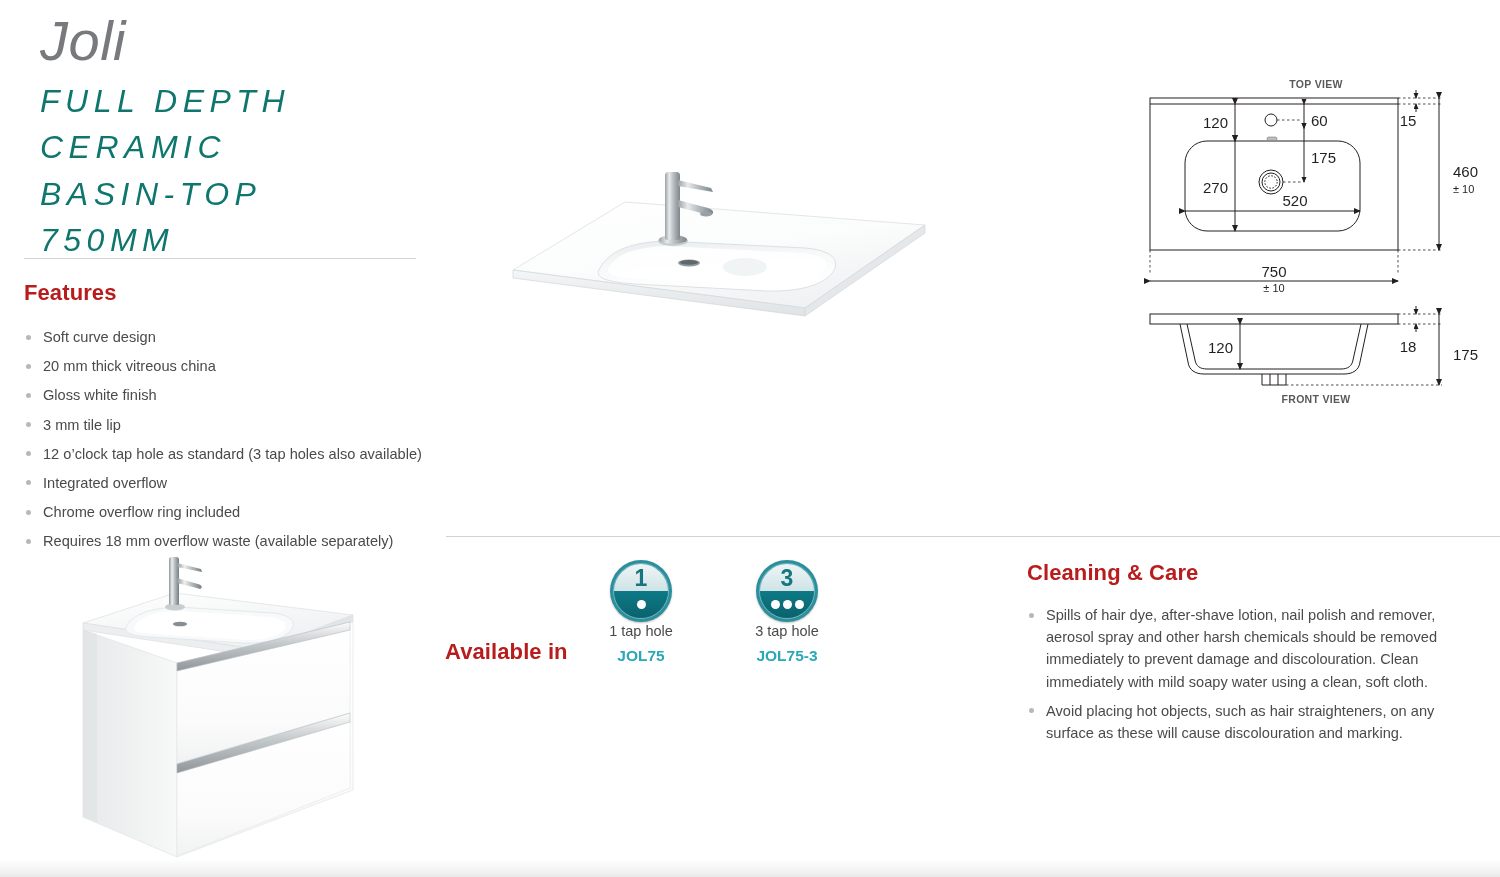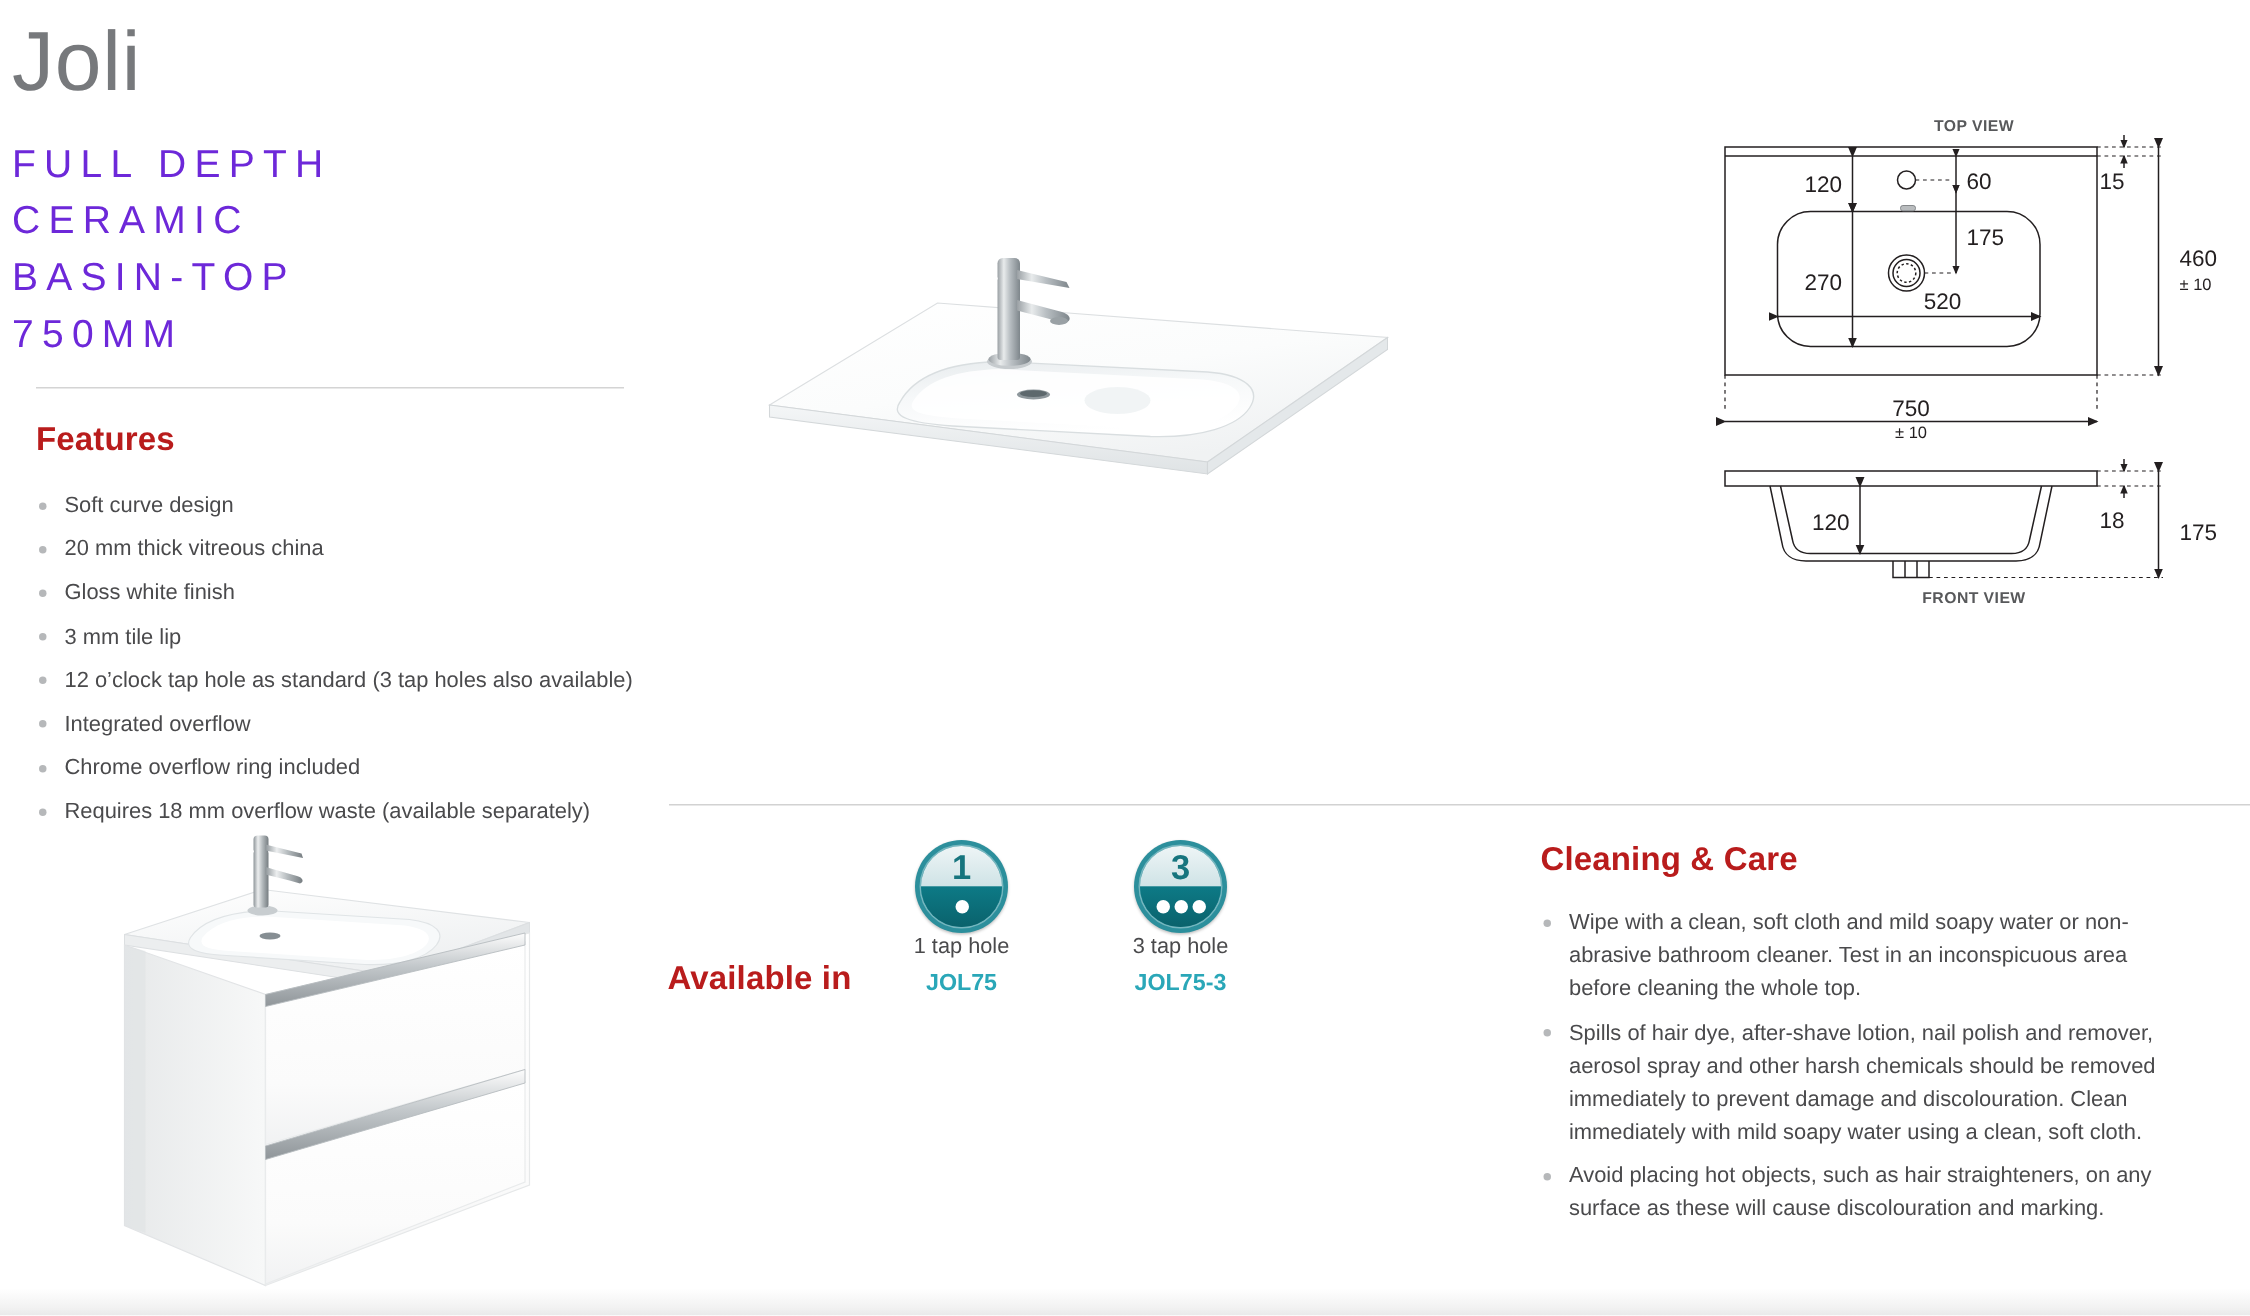--- a/index.html
+++ b/index.html
@@ -22,36 +22,36 @@
 
   
   .page-edge {
     position: absolute;
     left: 0; right: 0; bottom: 0;
     height: 18px;
     background: linear-gradient(to bottom, #ffffff 0%, #f2f2f2 70%, #e9e9e9 100%);
   }
 
   
-  .title-block { position: absolute; left: 8px; top: 12px; width: 400px; }
+  .title-block { position: absolute; left: 40px; top: 12px; width: 400px; font-style: italic; }
 
   .product-name {
     font-size: 56px;
     font-weight: 300;
     color: #77797c;
     letter-spacing: 0.5px;
     line-height: 1.05;
   }
   .product-subtitle {
-    font-size: 26px;
+    font-size: 32px;
     font-weight: 300;
-    color: #6d28d9;
+    color: #0f766e;
     letter-spacing: 5.5px;
     line-height: 1.45;
-    margin-top: 20px;
+    margin-top: 7px;
     white-space: pre-line;
   }
 
   .title-rule {
     position: absolute;
     left: 24px; top: 258px;
     width: 392px; height: 1px;
     background: #d4d4d4;
   }
 
@@ -452,20 +452,19 @@
           <div class="badge-code">JOL75-3</div>
         </div>
 
       </div>
     </div>
   </div>
 
   <div class="care-block">
     <div class="heading">Cleaning &amp; Care</div>
     <ul class="bullets care-list">
-      <li>Wipe with a clean, soft cloth and mild soapy water or non-abrasive bathroom cleaner. Test in an inconspicuous area before cleaning the whole top.</li>
       <li>Spills of hair dye, after-shave lotion, nail polish and remover, aerosol spray and other harsh chemicals should be removed immediately to prevent damage and discolouration. Clean immediately with mild soapy water using a clean, soft cloth.</li>
       <li>Avoid placing hot objects, such as hair straighteners, on any surface as these will cause discolouration and marking.</li>
     </ul>
   </div>
 
   <div class="page-edge"></div>
 </div>
 
 </body></html>

